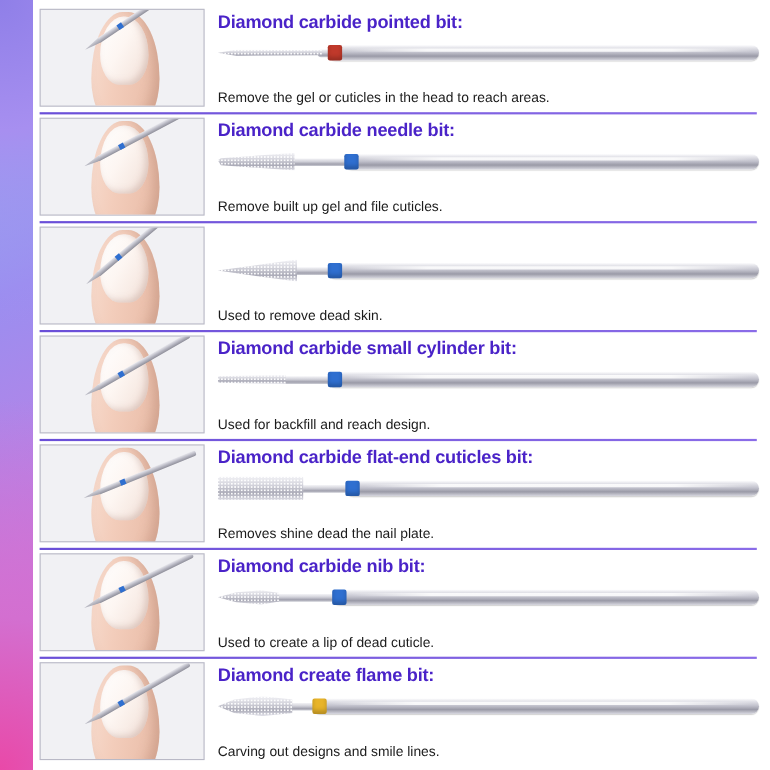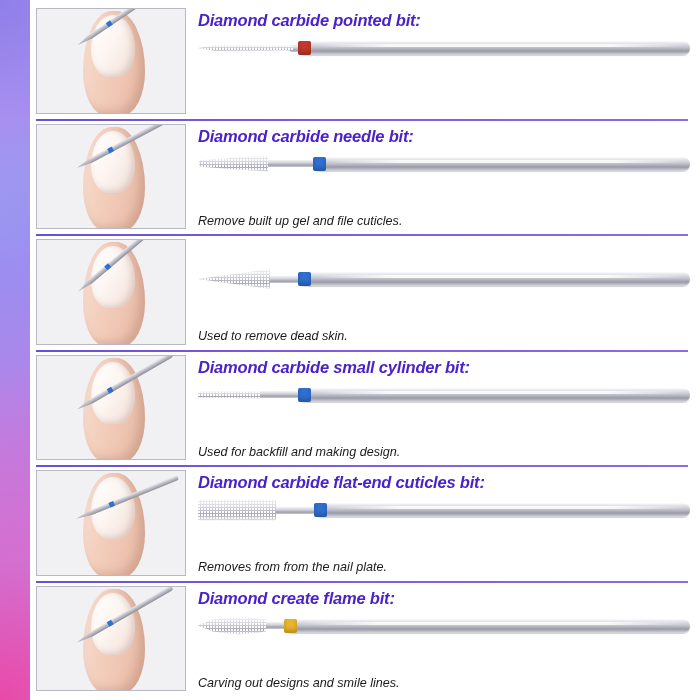--- a/index.html
+++ b/index.html
@@ -31,21 +31,20 @@
   }
 
   
   #sheet {
     position: absolute;
     inset: 0;
     padding: 4px 8px 4px 36px;
     display: flex;
     flex-direction: column;
     gap: 1px;
-    font-style: italic;
   }
 
   .row {
     flex: 1 1 0;
     display: flex;
     align-items: stretch;
     position: relative;
     min-height: 0;
   }
   .row + .row::before {
@@ -201,20 +200,21 @@
       </div>
       <div class="content">
         <div class="title">Diamond carbide pointed bit:</div>
         <div class="bit">
           <div class="shank" style="left: 100px; width: 392px;"></div>
           <div class="neck" style="left: 91px; width: 13px;"></div>
           <div class="ring" style="left: 100px; width: 13px; background: rgb(192, 57, 43);"></div>
           <div class="head" style="left: 0px; width: 95px; height: 7px; top: 16.5px; clip-path: polygon(0px 50%, 18% 10%, 100% 18%, 100% 82%, 18% 90%);"></div>
           <div class="gloss" style="left: 117px; right: 6px; top: 16px;"></div>
         </div>
+        <div class="desc">Remove the gel or cuticles in the head to reach areas.</div>
       </div>
     </div>
     <div class="row">
       <div class="thumb">
         <div class="finger"></div>
         <div class="nail"></div>
         <div class="tool" style="left: 52px; top: 34px; width: 96px; transform: rotate(-28deg); transform-origin: 0px 50%;">
           <div class="tip"></div>
           <div class="band"></div>
         </div>
@@ -262,42 +262,63 @@
       </div>
       <div class="content">
         <div class="title">Diamond carbide small cylinder bit:</div>
         <div class="bit">
           <div class="shank" style="left: 100px; width: 392px;"></div>
           <div class="neck" style="left: 58px; width: 46px;"></div>
           <div class="ring" style="left: 100px; width: 13px; background: rgb(47, 111, 208);"></div>
           <div class="head" style="left: 0px; width: 62px; height: 8px; top: 16px; clip-path: polygon(0px 12%, 100% 0px, 100% 100%, 0px 88%);"></div>
           <div class="gloss" style="left: 117px; right: 6px; top: 16px;"></div>
         </div>
-        <div class="desc">Used for backfill and making design.</div>
+        <div class="desc">Used for backfill and reach design.</div>
       </div>
     </div>
     <div class="row">
       <div class="thumb">
         <div class="finger"></div>
         <div class="nail"></div>
         <div class="tool" style="left: 52px; top: 40px; width: 96px; transform: rotate(-22deg); transform-origin: 0px 50%;">
           <div class="tip"></div>
           <div class="band"></div>
         </div>
       </div>
       <div class="content">
         <div class="title">Diamond carbide flat-end cuticles bit:</div>
         <div class="bit">
           <div class="shank" style="left: 116px; width: 376px;"></div>
           <div class="neck" style="left: 74px; width: 46px;"></div>
           <div class="ring" style="left: 116px; width: 13px; background: rgb(47, 111, 208);"></div>
           <div class="head" style="left: 0px; width: 78px; height: 22px; top: 9px; clip-path: polygon(0px 2%, 100% 2%, 100% 98%, 0px 98%); border-radius: 2px;"></div>
           <div class="gloss" style="left: 133px; right: 6px; top: 16px;"></div>
         </div>
-        <div class="desc">Removes from from the nail plate.</div>
+        <div class="desc">Removes shine dead the nail plate.</div>
+      </div>
+    </div>
+    <div class="row">
+      <div class="thumb">
+        <div class="finger"></div>
+        <div class="nail"></div>
+        <div class="tool" style="left: 52px; top: 40px; width: 96px; transform: rotate(-26deg); transform-origin: 0px 50%;">
+          <div class="tip"></div>
+          <div class="band"></div>
+        </div>
+      </div>
+      <div class="content">
+        <div class="title">Diamond carbide nib bit:</div>
+        <div class="bit">
+          <div class="shank" style="left: 104px; width: 388px;"></div>
+          <div class="neck" style="left: 52px; width: 56px;"></div>
+          <div class="ring" style="left: 104px; width: 13px; background: rgb(47, 111, 208);"></div>
+          <div class="head" style="left: 0px; width: 56px; height: 14px; top: 13px; clip-path: polygon(0px 50%, 30% 18%, 70% 4%, 100% 22%, 100% 78%, 70% 96%, 30% 82%);"></div>
+          <div class="gloss" style="left: 121px; right: 6px; top: 16px;"></div>
+        </div>
+        <div class="desc">Used to create a lip of dead cuticle.</div>
       </div>
     </div>
     <div class="row">
       <div class="thumb">
         <div class="finger"></div>
         <div class="nail"></div>
         <div class="tool" style="left: 52px; top: 46px; width: 96px; transform: rotate(-30deg); transform-origin: 0px 50%;">
           <div class="tip"></div>
           <div class="band"></div>
         </div>

